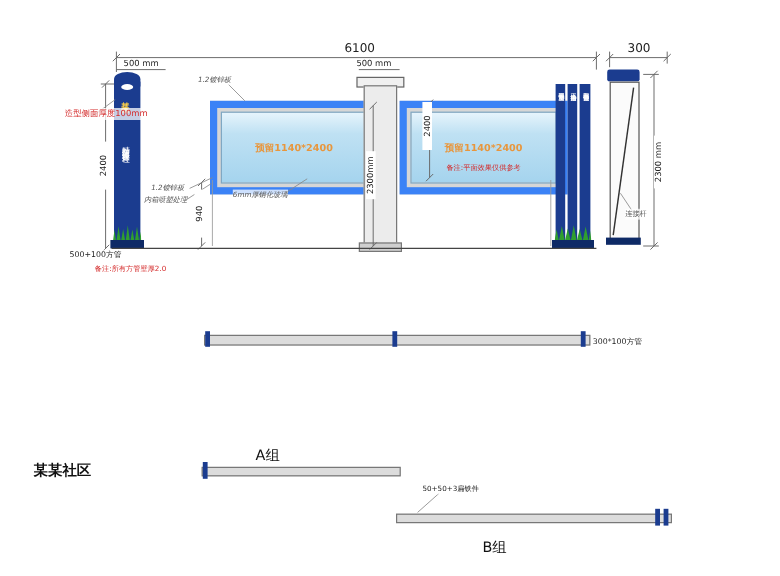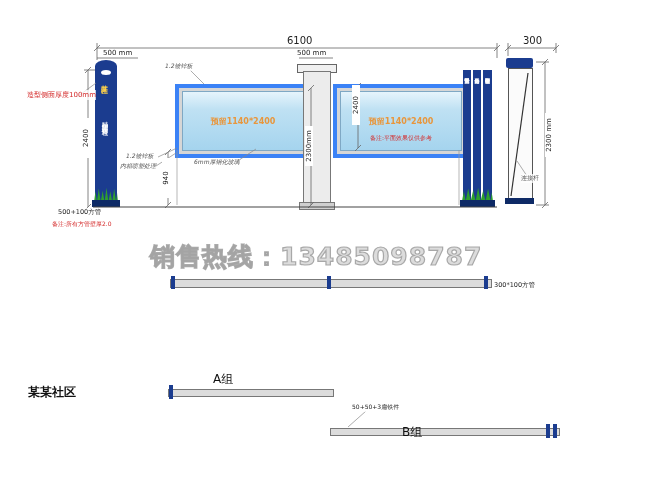--- a/index.html
+++ b/index.html
@@ -5,29 +5,29 @@
   html,body{margin:0;padding:0;background:#fff;}
   .canvas{position:relative;width:650px;height:480px;background:#fff;overflow:hidden;
           font-family:"DejaVu Sans","Liberation Sans",sans-serif;}
   .abs{position:absolute;}
   .txt{position:absolute;white-space:nowrap;color:#222;z-index:3;}
   .dim{font-size:10px;background:#fff;padding:0 2px;}
   .dim-sm{font-size:7px;background:#fff;}
   .vdim{font-size:7px;background:#fff;text-align:center;width:40px;
         transform:rotate(-90deg);transform-origin:center;}
   .ann{font-size:6px;font-style:italic;color:#555;background:rgba(255,255,255,.75);}
-  .red{color:#d42a2a;font-style:normal;}
+  .red{color:#d42a2a;font-style:normal;margin-left:27px;}
   .shape{position:absolute;z-index:1;}
   .navy{background:#1b3c8f;}
   .base{background:#0e2a66;}
   .grass{background:#2f9e2f;clip-path:polygon(0% 100%,6% 30%,12% 100%,20% 10%,28% 100%,36% 25%,44% 100%,52% 5%,60% 100%,68% 28%,76% 100%,84% 12%,92% 100%,96% 40%,100% 100%);}
   .bar{background:#dcdcdc;border:1px solid #777;}
   .tab{background:#1b3c8f;z-index:2;}
   .vtext{writing-mode:vertical-rl;text-orientation:upright;white-space:nowrap;z-index:2;}
-  .panel{position:absolute;z-index:1;background:#d6d6d6;border:4px solid #3b82f6;}
+  .panel{position:absolute;z-index:1;background:#d6d6d6;border:6px solid #3b82f6;}
   .glass{position:absolute;inset:3px;background:linear-gradient(180deg,#e6f4fc 0%,#bfe1f3 30%,#a5d4ee 100%);border:1px solid #7fa8c4;}
   .panel-label{position:absolute;left:0;right:0;top:42%;text-align:center;font-size:8px;
                color:#e8963c;font-weight:bold;}
   .panel-note{position:absolute;left:0;right:0;top:72%;text-align:center;font-size:6px;color:#d42a2a;}
   .group-label{font-size:12px;color:#111;}
   .exploded-title{font-size:12px;font-weight:bold;color:#111;}
   .wm{position:absolute;z-index:6;font-weight:bold;white-space:nowrap;
       color:rgba(185,185,185,.5);-webkit-text-stroke:1.2px rgba(145,145,145,.75);}
   .wm.company{font-size:33px;letter-spacing:2px;}
   .wm.hotline{font-size:25px;letter-spacing:1px;}
@@ -137,21 +137,21 @@
   <div class="shape tab" style="left:484px;top:276px;width:4px;height:13px;"></div>
 
   <div class="txt exploded-title" style="left:28px;top:384px;">某某社区</div>
   <div class="txt group-label" style="left:213px;top:371px;">A组</div>
   <div class="shape bar" style="left:168px;top:389px;width:164px;height:6px;"></div>
   <div class="shape tab" style="left:169px;top:385px;width:4px;height:14px;"></div>
 
   <div class="shape bar" style="left:330px;top:428px;width:228px;height:6px;"></div>
   <div class="shape tab" style="left:546px;top:424px;width:4px;height:14px;"></div>
   <div class="shape tab" style="left:553px;top:424px;width:4px;height:14px;"></div>
-  <div class="txt group-label" style="left:402px;top:424px;text-align:right;">B组</div>
+  <div class="txt group-label" style="left:402px;top:448px;text-align:right;">B组</div>
 
   <div class="txt dim" style="left:285px;top:35px;">6100</div>
   <div class="txt dim" style="left:521px;top:35px;">300</div>
   <div class="txt dim-sm" style="left:103px;top:49px;">500 mm</div>
   <div class="txt dim-sm" style="left:297px;top:49px;">500 mm</div>
   <div class="txt vdim" style="left:66px;top:134px;">2400</div>
   <div class="txt vdim" style="left:289px;top:142px;">2300mm</div>
   <div class="txt vdim" style="left:336px;top:101px;">2400</div>
   <div class="txt vdim" style="left:146px;top:174px;">940</div>
   <div class="txt vdim" style="left:527px;top:131px;width:44px;">2300 mm</div>
@@ -160,15 +160,14 @@
   <div class="txt ann" style="left:165px;top:62px;">1.2镀锌板</div>
   <div class="txt ann" style="left:126px;top:152px;">1.2镀锌板</div>
   <div class="txt ann" style="left:120px;top:162px;">内箱喷塑处理</div>
   <div class="txt ann" style="left:194px;top:158px;">6mm厚钢化玻璃</div>
   <div class="txt ann" style="left:521px;top:174px;font-style:normal;">连接杆</div>
   <div class="txt ann" style="left:58px;top:208px;font-style:normal;color:#222;font-size:6.5px;">500+100方管</div>
   <div class="txt ann red" style="left:52px;top:220px;">备注:所有方管壁厚2.0</div>
   <div class="txt ann" style="left:494px;top:281px;font-style:normal;color:#222;font-size:6.5px;">300*100方管</div>
   <div class="txt ann" style="left:352px;top:403px;font-style:normal;color:#222;">50+50+3扁铁件</div>
 
-  <div class="wm hotline" style="left:150px;top:240px;">销售热线：13485098787</div>
 
 </div>
 
 </body></html>

